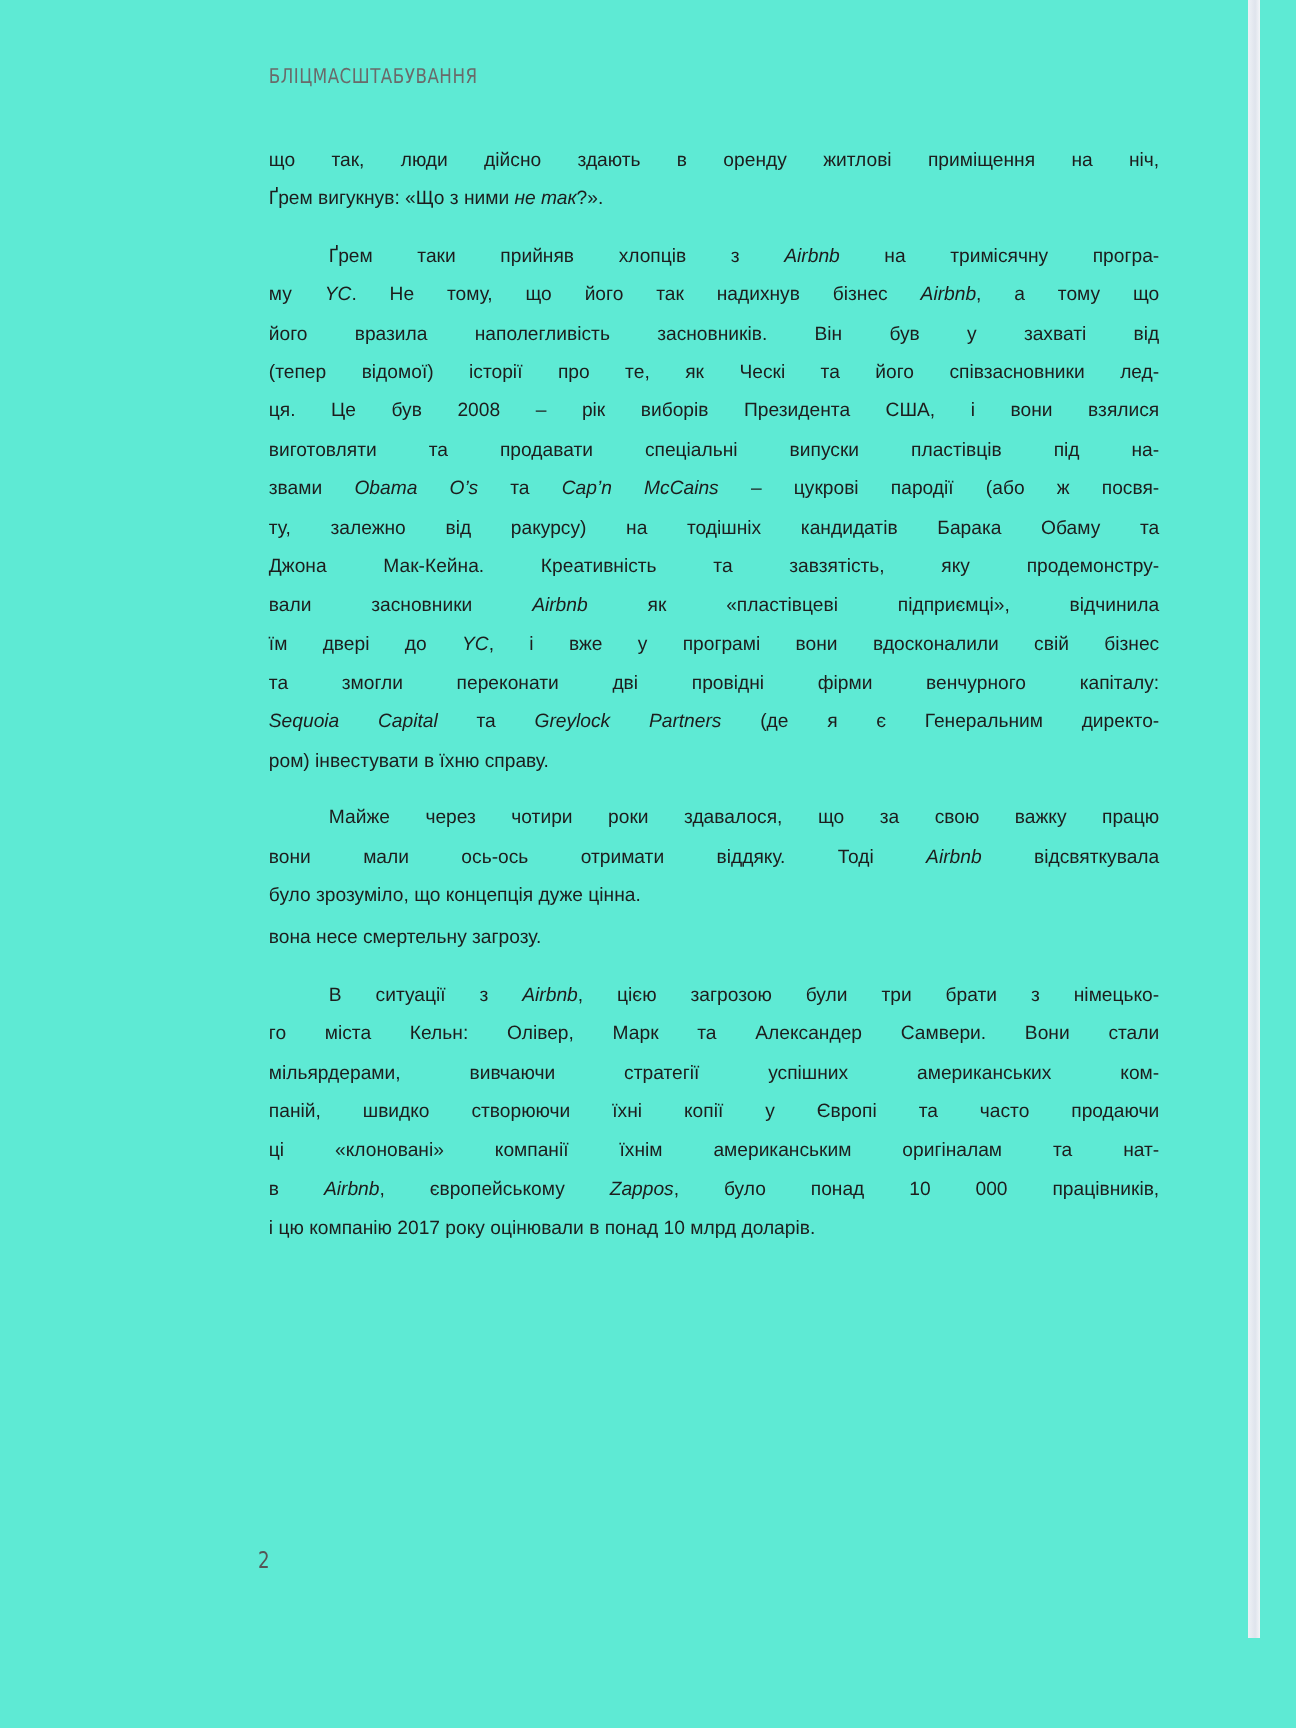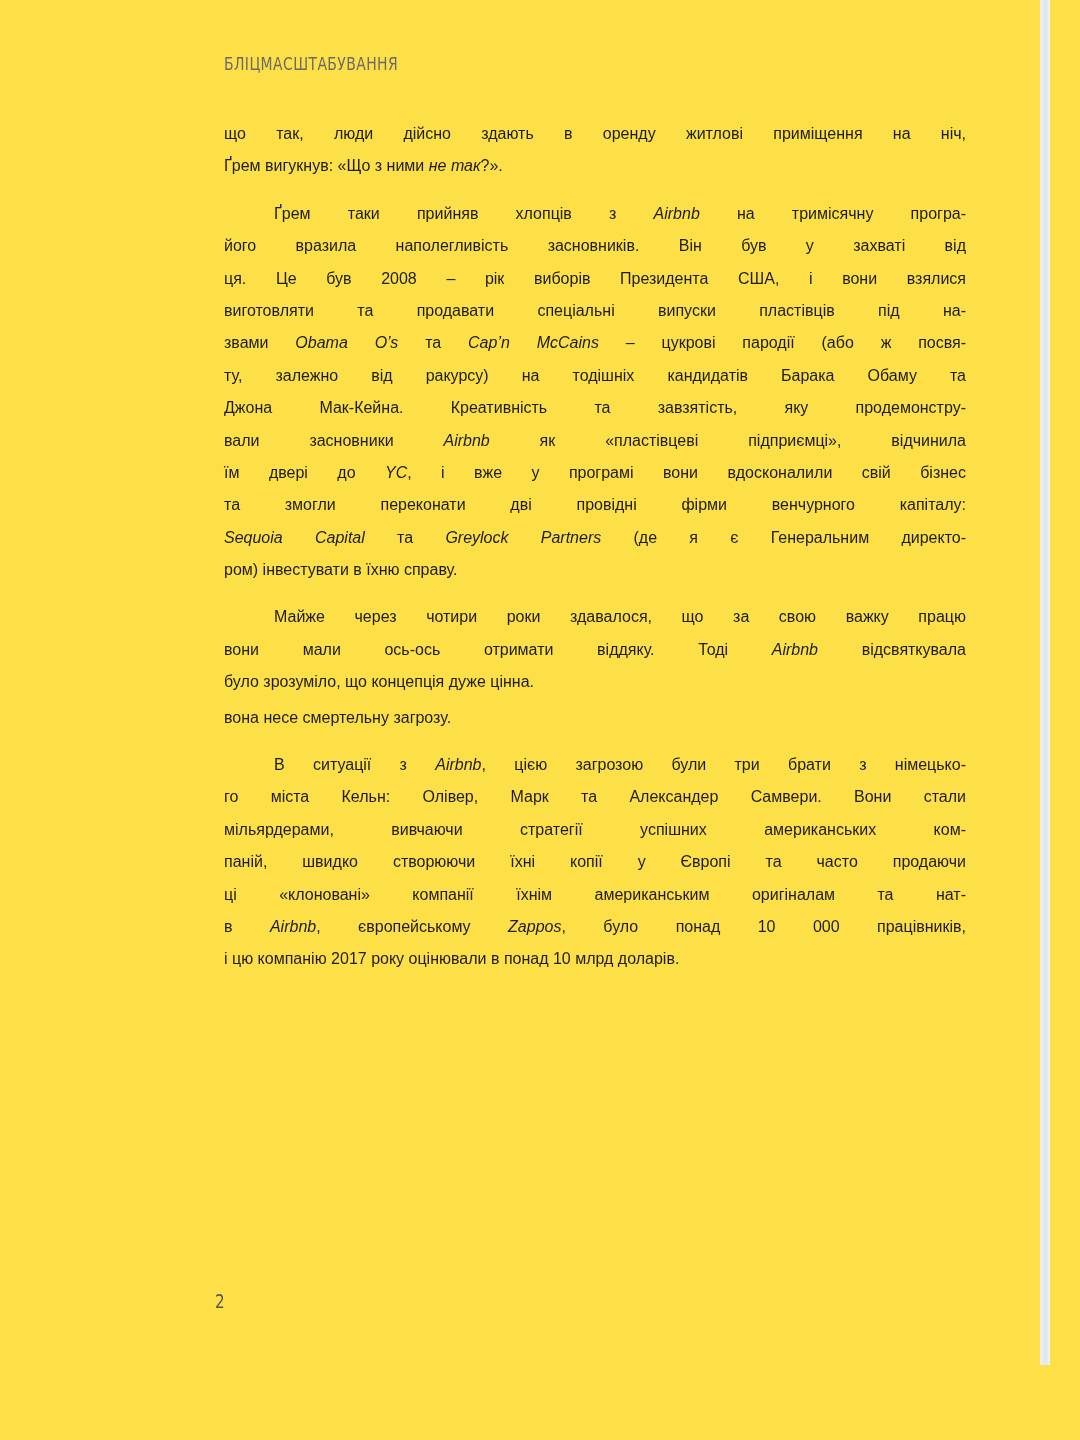--- a/index.html
+++ b/index.html
@@ -10,21 +10,21 @@
     body {
       width: 1080px;
       height: 1440px;
       position: relative;
       overflow: hidden;
     }
     .page {
       position: absolute;
       left: 0; top: 0;
       width: 1080px; height: 1440px;
-      background: #fde047;
+      background: #5eead4;
     }
     .page-edge {
       position: absolute;
       left: 1040px;
       top: 0;
       width: 10px;
       height: 1365px;
       background: linear-gradient(to right, #eef1f6 0%, #dfe4ec 60%, #f3f5f8 100%);
     }
     .running-head {
@@ -89,21 +89,23 @@
   <div class="running-head">БЛІЦМАСШТАБУВАННЯ</div>
 
   <div class="body-text" id="body-text">
       <div>
         <span class="line">що так, люди дійсно здають в оренду житлові приміщення на ніч,</span>
         <span class="line last">Ґрем вигукнув: «Що з ними <em>не так</em>?».</span>
       </div>
       <span class="gap"></span>
       <div>
         <span class="line indent">Ґрем таки прийняв хлопців з <em>Airbnb</em> на тримісячну програ-</span>
+        <span class="line">му <em>YC</em>. Не тому, що його так надихнув бізнес <em>Airbnb</em>, а тому що</span>
         <span class="line">його вразила наполегливість засновників. Він був у захваті від</span>
+        <span class="line">(тепер відомої) історії про те, як Ческі та його співзасновники лед-</span>
         <span class="line">ця. Це був 2008 – рік виборів Президента США, і вони взялися</span>
         <span class="line">виготовляти та продавати спеціальні випуски пластівців під на-</span>
         <span class="line">звами <em>Obama O’s</em> та <em>Cap’n McCains</em> – цукрові пародії (або ж посвя-</span>
         <span class="line">ту, залежно від ракурсу) на тодішніх кандидатів Барака Обаму та</span>
         <span class="line">Джона Мак-Кейна. Креативність та завзятість, яку продемонстру-</span>
         <span class="line">вали засновники <em>Airbnb</em> як «пластівцеві підприємці», відчинила</span>
         <span class="line">їм двері до <em>YC</em>, і вже у програмі вони вдосконалили свій бізнес</span>
         <span class="line">та змогли переконати дві провідні фірми венчурного капіталу:</span>
         <span class="line"><em>Sequoia Capital</em> та <em>Greylock Partners</em> (де я є Генеральним директо-</span>
         <span class="line last">ром) інвестувати в їхню справу.</span>

